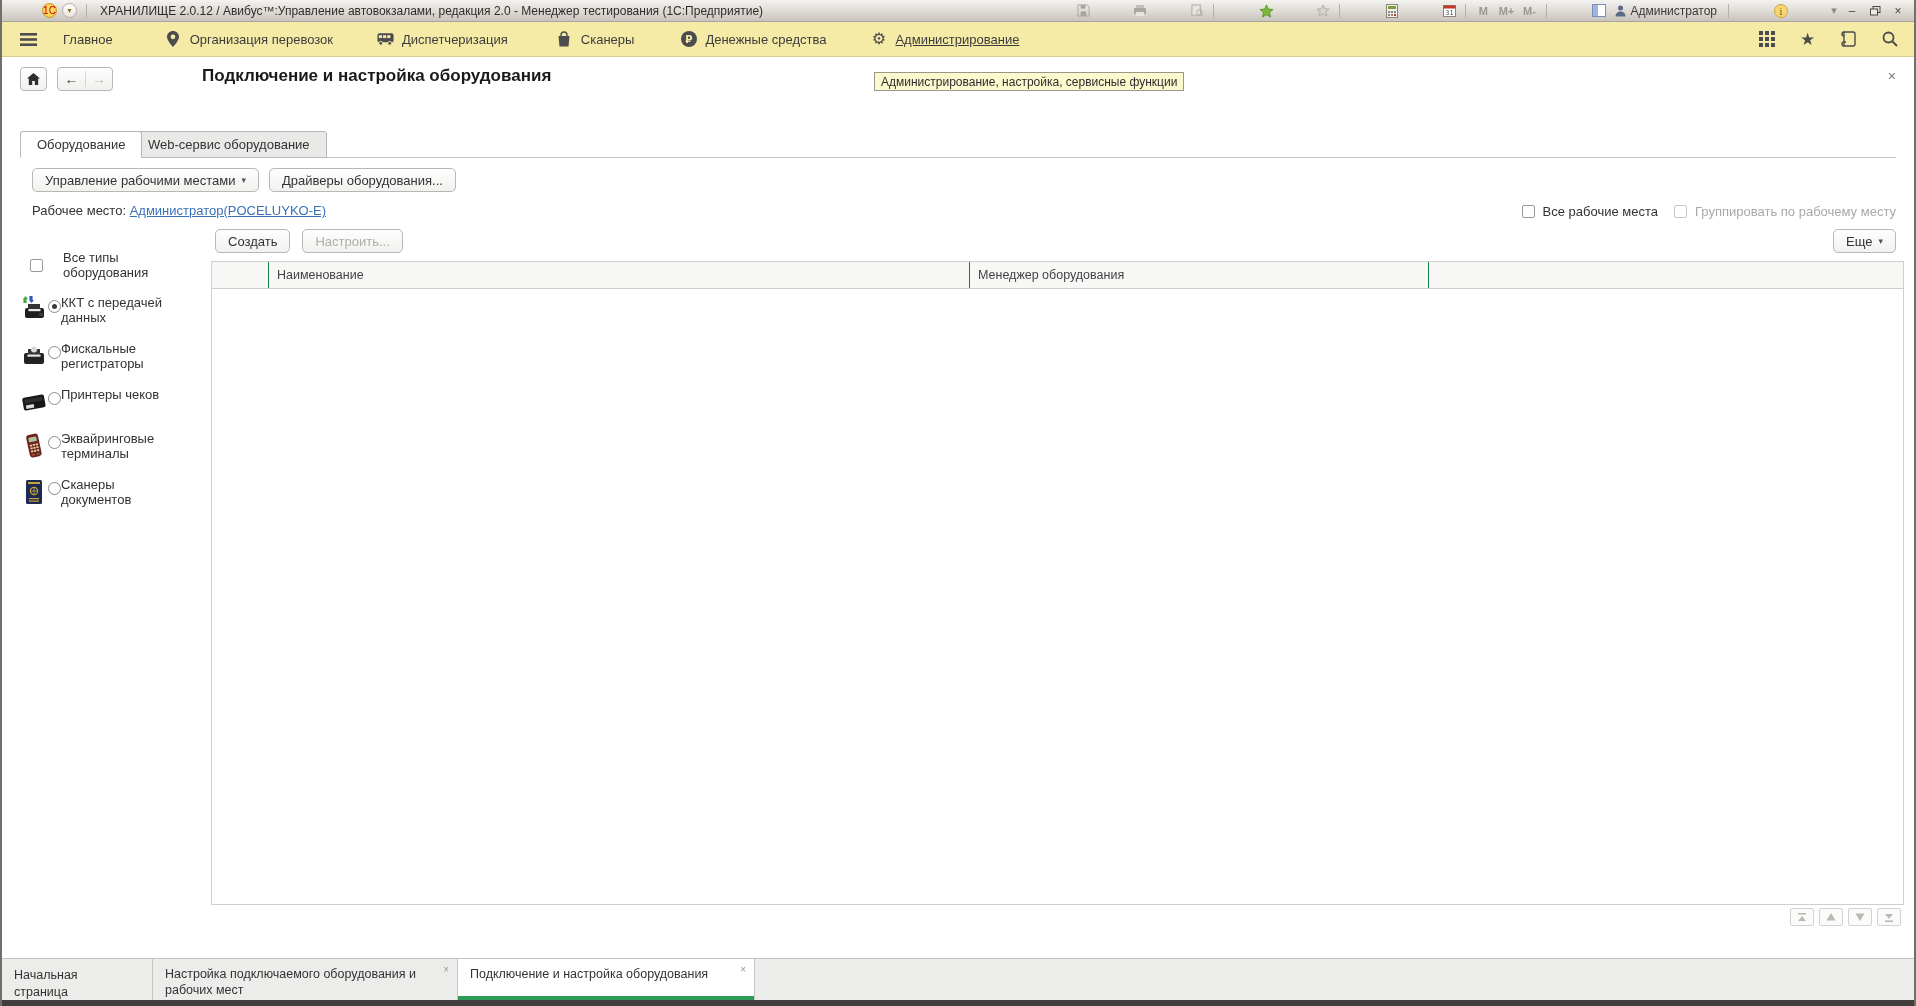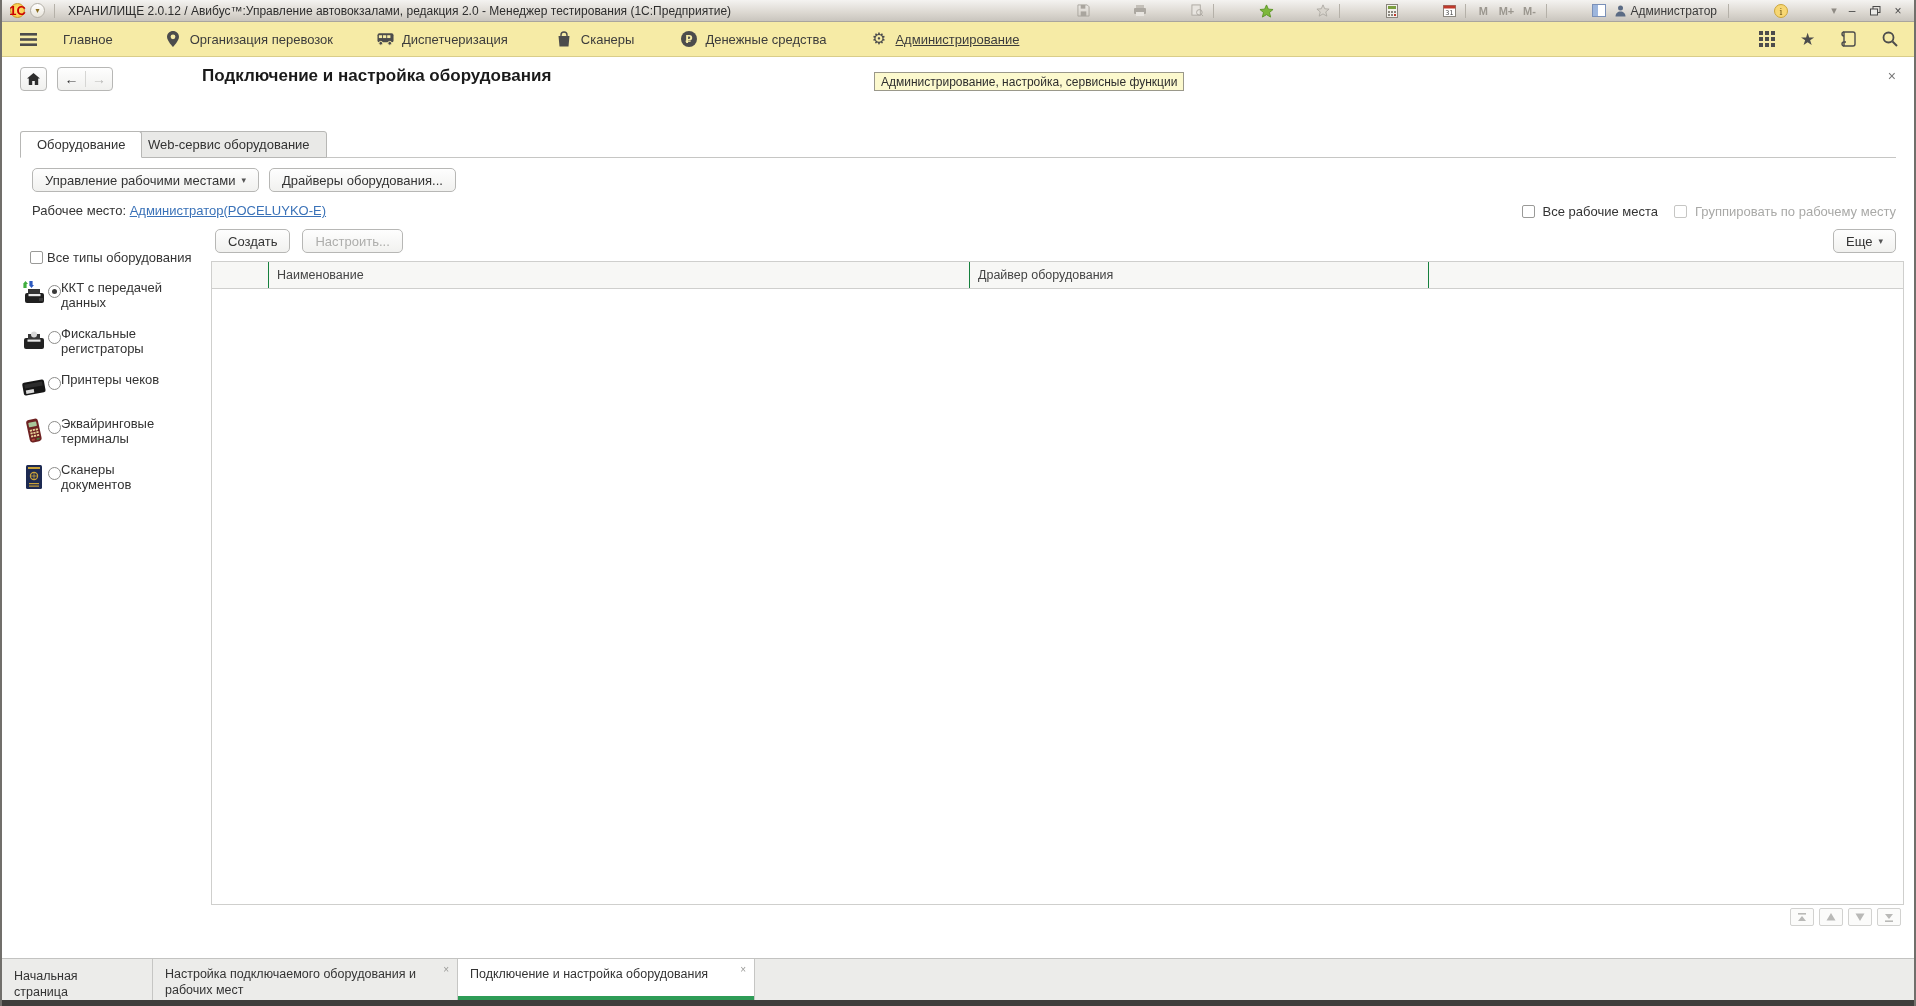--- a/index.html
+++ b/index.html
@@ -5,21 +5,21 @@
   * { margin:0; padding:0; box-sizing:border-box; }
   html,body { width:1916px; height:1006px; overflow:hidden; }
   body { font-family:"Liberation Sans","DejaVu Sans",sans-serif; font-size:13px; color:#333; background:#fff; }
   #app { position:relative; width:1916px; height:1006px; background:#fff; border-left:2px solid #716f6b; border-right:2px solid #716f6b; overflow:hidden; }
 
   
   .titlebar { position:absolute; left:0; top:0; width:100%; height:22px;
     background:linear-gradient(#f4f3f1,#dcd8d1 60%,#c9c5be); border-bottom:1px solid #a9a59e;
     display:flex; align-items:center; font-size:12px; color:#2d2d2d; }
   .tb-left { display:flex; align-items:center; gap:5px; padding:0 8px; }
-  .logo1c { width:15px; height:15px; border-radius:50%; background:radial-gradient(#ffe27a,#f7c53d); border:1px solid #c9952b; color:#c00; font-size:13px; font-weight:bold; display:flex; align-items:center; justify-content:center; }
+  .logo1c { width:15px; height:15px; border-radius:50%; background:radial-gradient(#ffe27a,#f7c53d); border:1px solid #c9952b; color:#c00; font-size:10px; font-weight:normal; display:flex; align-items:center; justify-content:center;margin-left:32px; }
   .tb-round { width:15px; height:15px; border-radius:50%; background:linear-gradient(#fff,#e8e4da); border:1px solid #b3afa6; color:#8a6d1f; font-size:8px; display:flex; align-items:center; justify-content:center; }
   .tb-sep { width:1px; height:14px; background:#b5b1a9; margin:0 4px; }
   .tb-title { white-space:nowrap; padding-left:4px; }
   .tb-right { margin-left:auto; display:flex; align-items:center; gap:3px; padding-right:6px; }
   .tb-ico { width:18px; height:16px; display:flex; align-items:center; justify-content:center; font-size:11px; color:#8f8b84;margin-left:36px; }
   .tb-ico.en { color:#5b574f; }
   .tb-mem { color:#9b978f; font-size:11px; font-weight:bold; width:20px; text-align:center; }
   .tb-user { display:flex; align-items:center; gap:4px; color:#3a3a3a; padding:0 4px; white-space:nowrap; }
   .winbtn { width:20px; height:16px; display:flex; align-items:center; justify-content:center; color:#4a4a4a; font-size:12px; }
 
@@ -68,21 +68,21 @@
   .wprow { position:absolute; left:30px; top:203px; font-size:13px; color:#333; }
   .wprow a { color:#3a72b8; text-decoration:underline; }
 
   .cbx { width:13px; height:13px; border:1px solid #9a9a98; border-radius:2px; background:#fff; display:inline-block; flex:none; }
   .cbx.dis { border-color:#c6c6c4; }
   .chkrow { position:absolute; top:204px; right:18px; display:flex; align-items:center; gap:8px; font-size:13px; }
   .chkrow .lbl2 { color:#a9a9a7; }
 
   
   .devpanel { position:absolute; left:18px; top:250px; width:185px; }
-  .alltypes { display:flex; align-items:center; gap:4px; font-size:13px; color:#333; margin-left:10px; }
+  .alltypes { display:flex; align-items:center; gap:20px; font-size:13px; color:#333; margin-left:10px; }
   .devrow { display:flex; align-items:flex-start; margin-top:16px; }
   .devicon { width:28px; height:28px; flex:none; display:flex; align-items:center; justify-content:center; }
   .radio { width:13px; height:13px; border:1px solid #8c8c8a; border-radius:50%; background:#fff; flex:none; margin-top:4px; position:relative; }
   .radio.checked::after { content:""; position:absolute; left:3px; top:3px; width:5px; height:5px; border-radius:50%; background:#3a3a3a; }
   .devlbl { font-size:13px; color:#333; line-height:1.15; width:115px; }
 
   
   .cmdbar { position:absolute; left:213px; top:229px; right:18px; display:flex; gap:12px; }
   .more-btn { margin-left:auto; }
   .table { position:absolute; left:209px; top:261px; width:1693px; height:644px; border:1px solid #cfcfcd; background:#fff; }
@@ -94,21 +94,21 @@
   .th.c3 { flex:1; border-right:none; }
   .sort { margin-left:auto; color:#666; font-size:12px; }
   .tnav { position:absolute; left:1788px; top:908px; display:flex; gap:5px; }
   .tnav .nb { width:24px; height:18px; border:1px solid #d2d2d0; border-radius:2px; background:#fbfbfa; display:flex; align-items:center; justify-content:center; }
   .tnav svg { display:block; }
 
   
   .bottombar { position:absolute; left:0; top:958px; width:100%; height:42px; background:#ececea; border-top:1px solid #c3c3c1; display:flex; }
   .btab { position:relative; border-right:1px solid #c6c6c4; display:flex; align-items:flex-start; padding:7px 26px 0 12px; font-size:12.5px; color:#333; }
   .btab .t { line-height:1.3; }
-  .btab.t1 { width:151px; align-items:flex-end; padding-top:8px; }
+  .btab.t1 { width:151px; align-items:center; padding-top:8px; }
   .btab.t2 { width:305px; }
   .btab.t3 { width:297px; background:#fff; }
   .btab .x { position:absolute; right:8px; top:5px; font-size:10px; color:#9a9a98; }
   .btab .greenbar { position:absolute; left:0; right:0; bottom:0; height:4px; background:#2e9c57; }
   .bottom-strip { position:absolute; left:0; top:1000px; width:100%; height:6px; background:#3f3e3c; }
 </style>
 </head>
 <body>
 
 <div id="app">
@@ -440,21 +440,21 @@
     <div class="btn more-btn">
       <span>Еще</span>
       <span class="caret">▾</span>
     </div>
   </div>
 
   <div class="table">
     <div class="thead">
       <div class="th c0"></div>
       <div class="th c1">Наименование</div>
-      <div class="th c2">Драйвер оборудования</div>
+      <div class="th c2">Менеджер оборудования</div>
     </div>
     <div style="height:616px;"></div>
   </div>
 
   <div class="tnav">
     <div class="nb">
       <svg width="10" height="9" viewBox="0 0 10 9">
           <rect x="1" y="0" width="8" height="1.6" fill="#b9b9b7"></rect>
           <path d="M5 3L9 8H1z" fill="#b9b9b7"></path>
         </svg>

